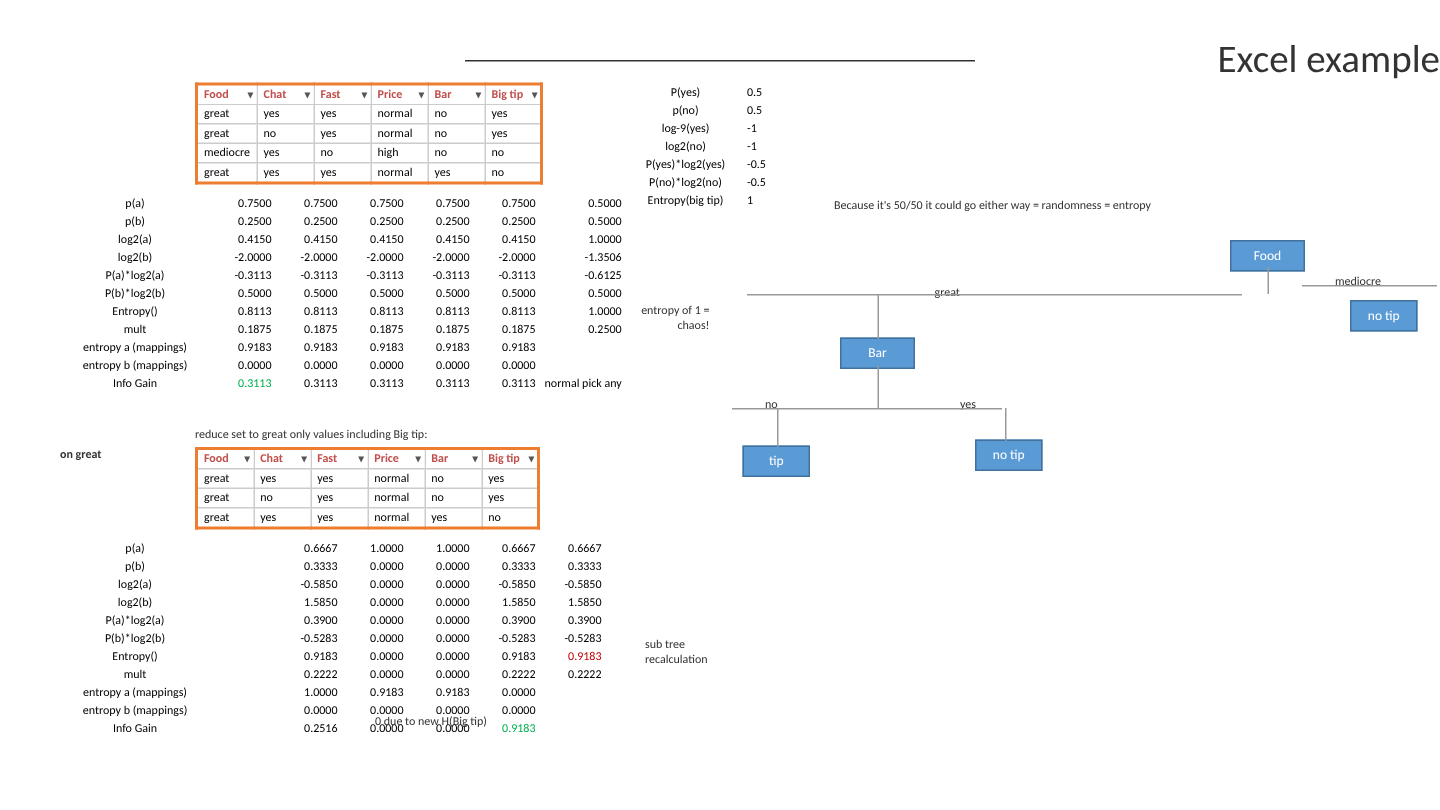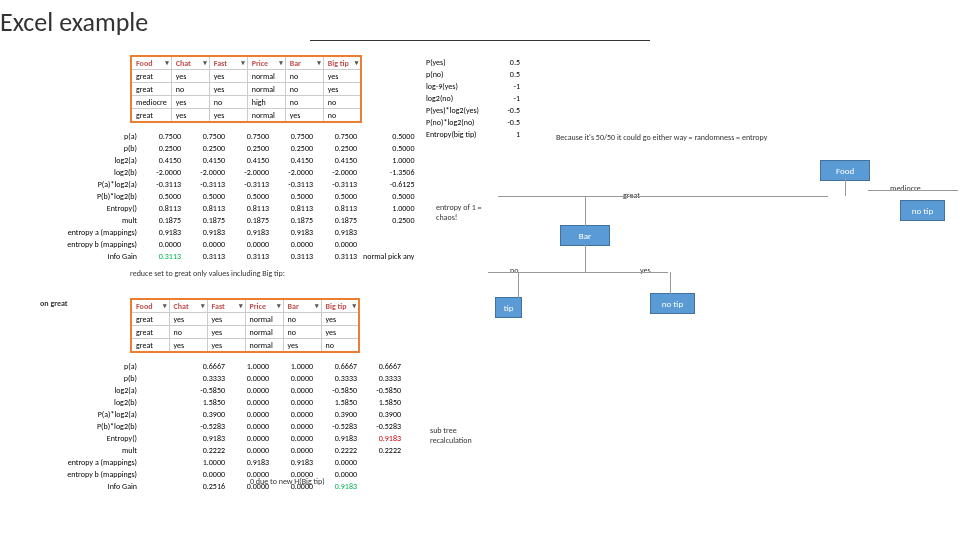--- a/index.html
+++ b/index.html
@@ -1,38 +1,38 @@
 <!DOCTYPE html>
 <html><head>
 <meta charset="utf-8">
 <style>
 * { box-sizing: border-box; margin: 0; padding: 0; }
 body { font-family: Calibri, Arial, sans-serif; font-size: 9px; background: #fff; width: 960px; height: 540px; position: relative; color: #000; }
-.title { position: absolute; top: 6px; left: 0; right: 0; text-align: left; font-size: 26px; font-weight: 300; color: #333; }
+.title { position: absolute; top: 23px; left: 0; right: 0; text-align: right; font-size: 26px; font-weight: 300; color: #333; }
 .title-underline { position: absolute; top: 40px; left: 310px; width: 340px; height: 1px; background: #333; }
 .tbl { position: absolute; border-collapse: collapse; }
 .tbl td, .tbl th { border: 1px solid #ccc; padding: 1px 4px; text-align: left; font-size: 8px; height: 12px; min-width: 38px; }
 .tbl th { background: #fff; color: #c0504d; font-weight: bold; position: relative; }
 .tbl th::after { content: "▾"; position: absolute; right: 2px; font-size: 7px; color: #555; }
 .orange-border { border: 2px solid #ed7d31; }
 .stats { position: absolute; border-collapse: collapse; }
 .stats td { padding: 1px 3px; font-size: 8px; height: 11px; min-width: 44px; text-align: right; }
-.stats td:first-child { text-align: right; min-width: 100px; }
+.stats td:first-child { text-align: center; min-width: 100px; }
 .bold { font-weight: normal; }
 .red { color: #c00000; }
 .green { color: #00b050; }
 .note { position: absolute; font-size: 8px; color: #333; }
 .node { position: absolute; background: #5b9bd5; border: 1px solid #41719c; color: #fff; font-size: 9px; text-align: center; padding: 4px 2px; }
 .label-sm { position: absolute; font-size: 8px; color: #333; }
 .line { position: absolute; background: #999; }
 .hline { height: 1px; }
 .vline { width: 1px; }
 .side-calc { position: absolute; font-size: 8px; }
-.side-calc td { padding: 0 4px; text-align: right; min-width: 30px; }
-.side-calc td:first-child { text-align: left; min-width: 70px; }
+.side-calc td { padding: 0 4px; text-align: left; min-width: 30px; }
+.side-calc td:first-child { text-align: center; min-width: 70px; }
 </style>
 </head>
 <body>
 
 <div class="title">Excel example</div>
 <div class="title-underline"></div>
 
 <table class="tbl orange-border" style="top:55px; left:130px;">
 <thead>
       <tr id="t1h">
@@ -177,21 +177,21 @@
         <td class="bold green">0.3113</td>
         <td class="bold">0.3113</td>
         <td class="bold">0.3113</td>
         <td class="bold">0.3113</td>
         <td class="bold">0.3113</td>
         <td class="bold">normal pick any</td>
       </tr>
     </tbody>
 </table>
 
-<div class="note" style="top:202px; left:436px; width:60px;">entropy of 1 = chaos!</div>
+<div class="note" style="top:202px; left:413px; width:60px;text-align:right;">entropy of 1 = chaos!</div>
 
 <table class="side-calc" style="top:55px; left:420px;">
 <tbody id="scb">
       <tr>
         <td>P(yes)</td>
         <td>0.5</td>
       </tr>
       <tr>
         <td>p(no)</td>
         <td>0.5</td>
@@ -214,21 +214,21 @@
       </tr>
       <tr>
         <td class="bold">Entropy(big tip)</td>
         <td class="bold">1</td>
       </tr>
     </tbody>
 </table>
 <div class="note" style="top:132px; left:556px; width:320px;">Because it's 50/50 it could go either way = randomness = entropy</div>
 
 <div class="note" style="top:298px; left:40px;font-weight:bold;">on great</div>
-<div class="note" style="top:268px; left:130px;">reduce set to great only values including Big tip:</div>
+<div class="note" style="top:285px; left:130px;">reduce set to great only values including Big tip:</div>
 
 <table class="tbl orange-border" style="top:298px; left:130px;">
 <thead>
       <tr id="t2h">
         <th>Food</th>
         <th>Chat</th>
         <th>Fast</th>
         <th>Price</th>
         <th>Bar</th>
         <th>Big tip</th>
@@ -365,21 +365,21 @@
       </tr>
     </tbody>
 </table>
 
 <div class="note" style="top:425px; left:430px; width:60px;">sub tree recalculation</div>
 <div class="note" style="top:476px; left:250px;">0 due to new H(Big tip)</div>
 
 <div class="node" style="top:160px; left:820px; width:50px;">Food</div>
 <div class="node" style="top:225px; left:560px; width:50px;">Bar</div>
 <div class="node" style="top:200px; left:900px; width:45px;">no tip</div>
-<div class="node" style="top:297px; left:495px; width:27px;">tip</div>
+<div class="node" style="top:297px; left:495px; width:45px;">tip</div>
 <div class="node" style="top:293px; left:650px; width:45px;">no tip</div>
 
 <div class="label-sm" style="top:190px; left:623px;">great</div>
 <div class="label-sm" style="top:183px; left:890px;">mediocre</div>
 <div class="label-sm" style="top:265px; left:510px;">no</div>
 <div class="label-sm" style="top:265px; left:640px;">yes</div>
 
 <div class="line hline" style="top:196px; left:498px; width:330px;"></div>
 <div class="line hline" style="top:190px; left:868px; width:90px;"></div>
 <div class="line hline" style="top:272px; left:488px; width:180px;"></div>

